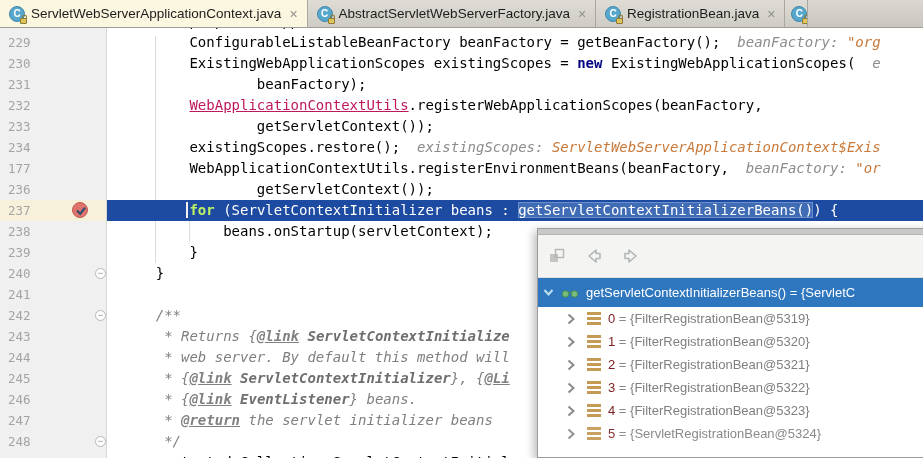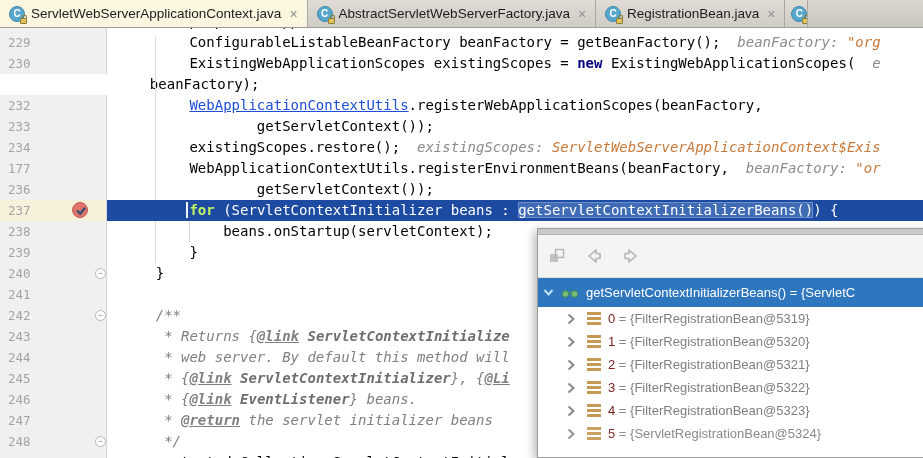--- a/index.html
+++ b/index.html
@@ -52,21 +52,21 @@
   }
   .num { position:absolute; left:8px; top:0; width:30px; text-align:left; }
   .row.debug .gut { background:#f7f0da; }
   .code {
     flex:1; white-space:pre; overflow:hidden;
     font:14px/21px "DejaVu Sans Mono", monospace; color:#000;
     padding-left:15px;
   }
   .row.debug .code { background:#1d4ba1; color:#fff; }
   .k  { color:#000080; font-weight:bold; }
-  .u  { color:#1d4ed8; text-decoration:underline; }
+  .u  { color:#be185d; text-decoration:underline; }
   .m  { }
   .hl { color:#8c8c8c; font-style:italic; }
   .hv { color:#c9793a; font-style:italic; }
   .c  { color:#808080; font-style:italic; }
   .ct { color:#808080; font-style:italic; font-weight:bold; text-decoration:underline; }
   .cb { color:#6e6e6e; font-style:italic; font-weight:bold; }
   .w  { color:#fff; }
   .wk { color:#bef264; font-weight:bold; }
   .ws { background:#3f6cb5; box-shadow:0 0 0 1px #6c8fce inset; color:#fff; }
   .caret {
@@ -157,20 +157,23 @@
         </div>
         <div class="code"><span class="p">        ConfigurableListableBeanFactory beanFactory = getBeanFactory();  </span><span class="hl">beanFactory: </span><span class="hv">"org</span></div>
       </div>
       <div class="row">
         <div class="gut">
           <span class="num">230</span>
         </div>
         <div class="code"><span class="p">        ExistingWebApplicationScopes existingScopes = </span><span class="k">new</span><span class="p"> ExistingWebApplicationScopes(  </span><span class="hl">e</span></div>
       </div>
       <div class="row">
+        <div class="gut">
+          <span class="num">231</span>
+        </div>
         <div class="code"><span class="p">                beanFactory);</span></div>
       </div>
       <div class="row">
         <div class="gut">
           <span class="num">232</span>
         </div>
         <div class="code"><span class="p">        </span><span class="u">WebApplicationContextUtils</span><span class="p">.</span><span class="m">registerWebApplicationScopes</span><span class="p">(beanFactory,</span></div>
       </div>
       <div class="row">
         <div class="gut">

